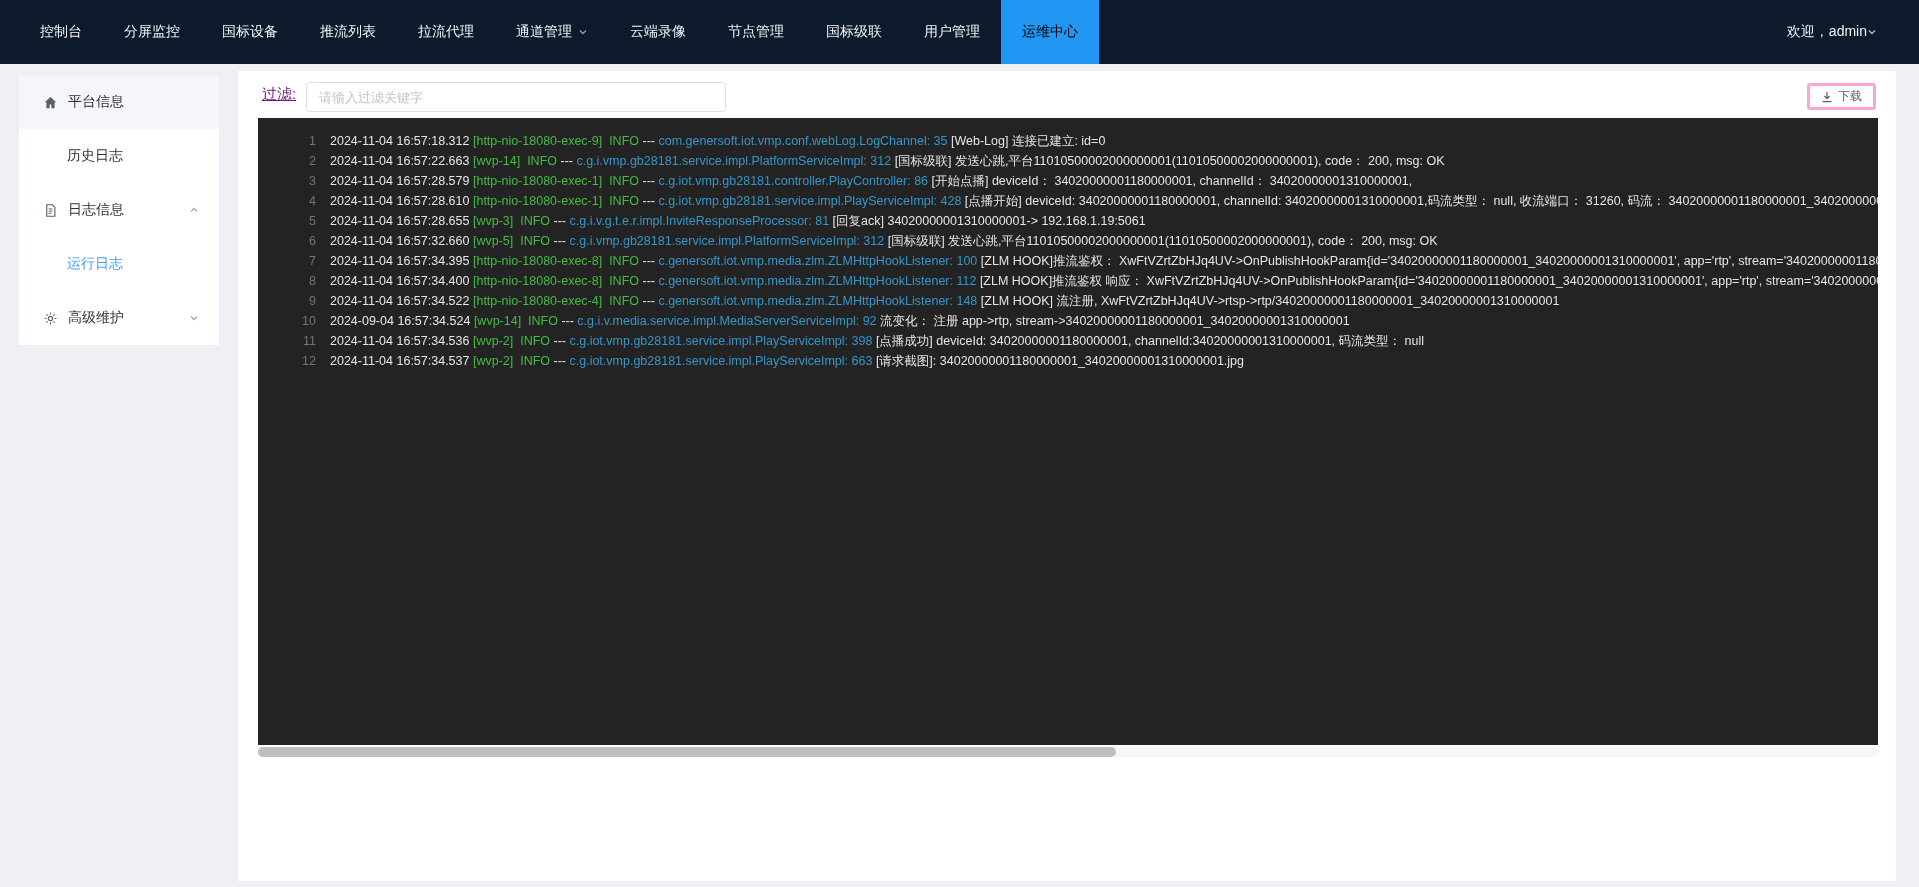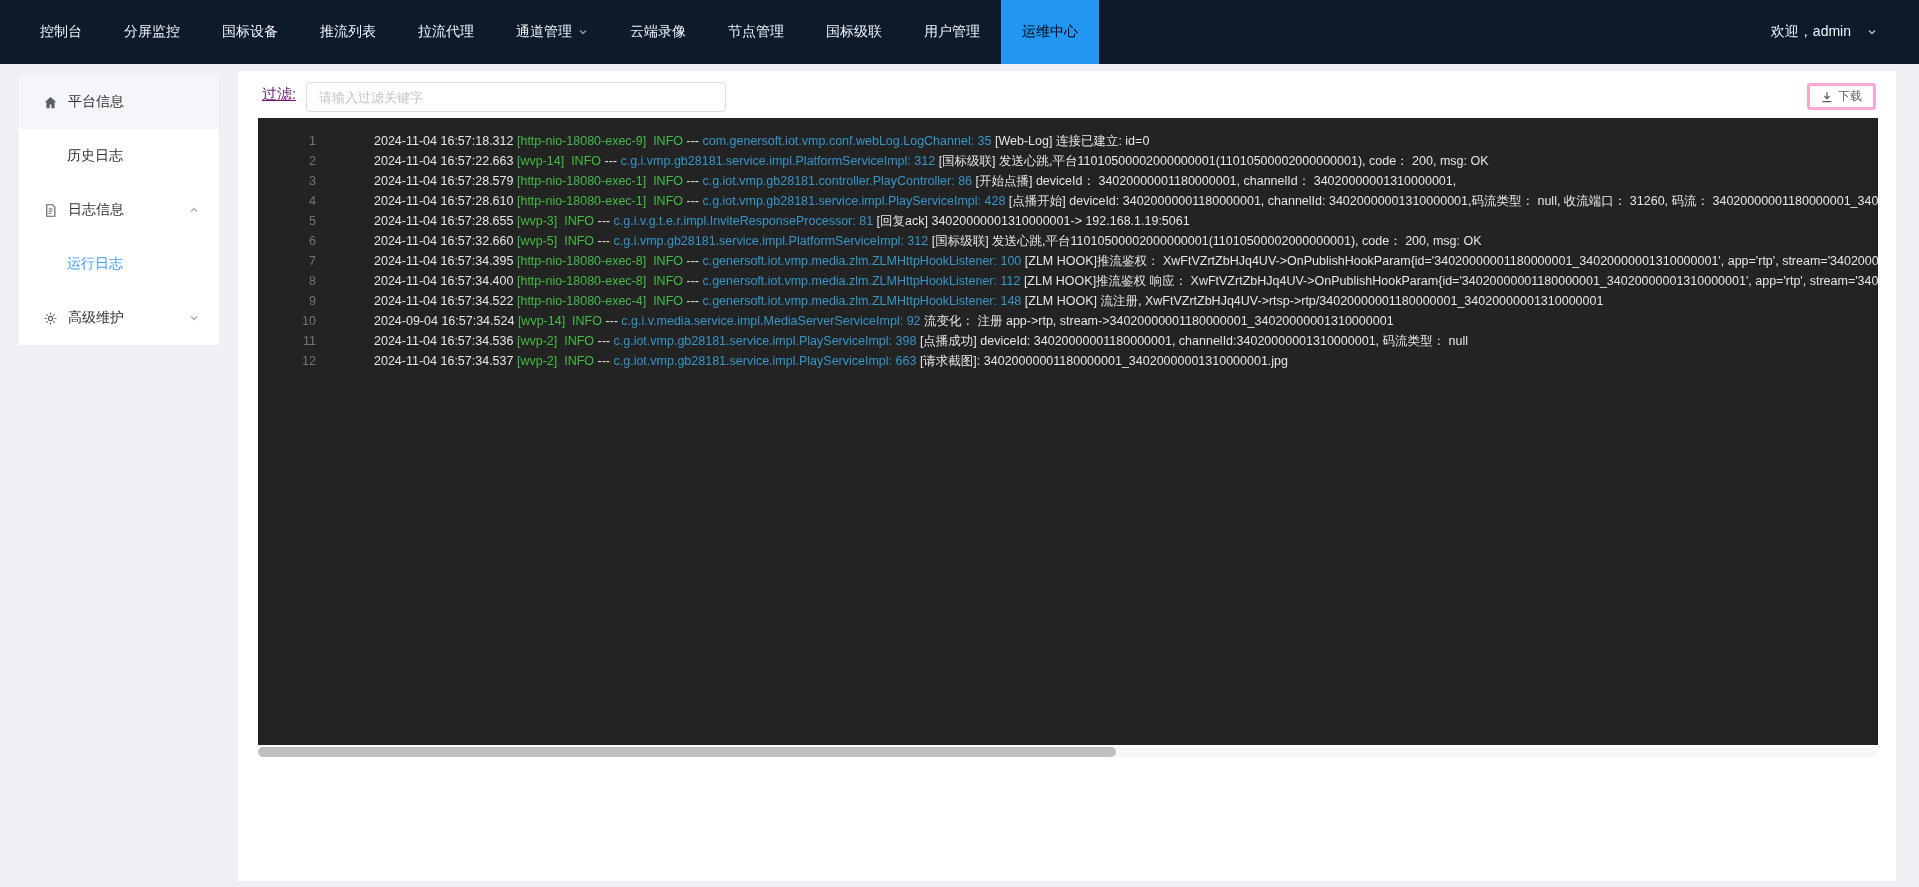--- a/index.html
+++ b/index.html
@@ -18,21 +18,21 @@
     padding-left: 19px;
     color: #f2f4f8;
   }
   .nav-item {
     display: flex; align-items: center; gap: 6px;
     padding: 0 21px; font-size: 14px; cursor: pointer; white-space: nowrap;
   }
   .nav-item.active { background: var(--nav_active, #2196f3); color: #000000; }
   .nav-item .chev { color: #8d9bae; display: flex; align-items: center; }
   .nav-right {
-    margin-left: auto; display: flex; align-items: center; gap: 16px;
+    margin-left: auto; display: flex; align-items: center; gap: 0;
     padding-right: 42px; font-size: 14px; color: #f2f4f8;
   }
   .nav-right .chev { color: #aeb9c6; display: flex; align-items: center; }
   
   .sidebar {
     position: absolute; left: 19px; top: 75px; width: 200px; height: 270px;
     background: #ffffff;
   }
   .side-item {
     height: 54px; display: flex; align-items: center; gap: 10px;
@@ -76,21 +76,21 @@
     line-height: 20px;
   }
   .log-line { white-space: pre; display: flex; }
   .ln {
     flex: 0 0 58px; text-align: right; color: var(--log_linenum, #757575);
     padding-right: 0; margin-right: 14px; user-select: none;
   }
   .lt { color: var(--log_white, #e6e6e6); }
   .lg { color: var(--log_green, #42bd42); }
   .lb { color: var(--log_blue, #3596c8); }
-  .log-body { flex: 1 1 auto; overflow: hidden; white-space: pre; margin-left: 44px; }
+  .log-body { flex: 1 1 auto; overflow: hidden; white-space: pre; }
   
   .hscroll-track {
     position: absolute; left: 20px; top: 676px; width: 1620px; height: 10px;
     background: #f6f7f9; border-radius: 5px; cursor: pointer;
   }
   .hscroll-thumb {
     position: absolute; left: 0; top: 0; width: 858px; height: 10px;
     background: #bfbfbf; border-radius: 5px; cursor: grab;
   }
 </style>

